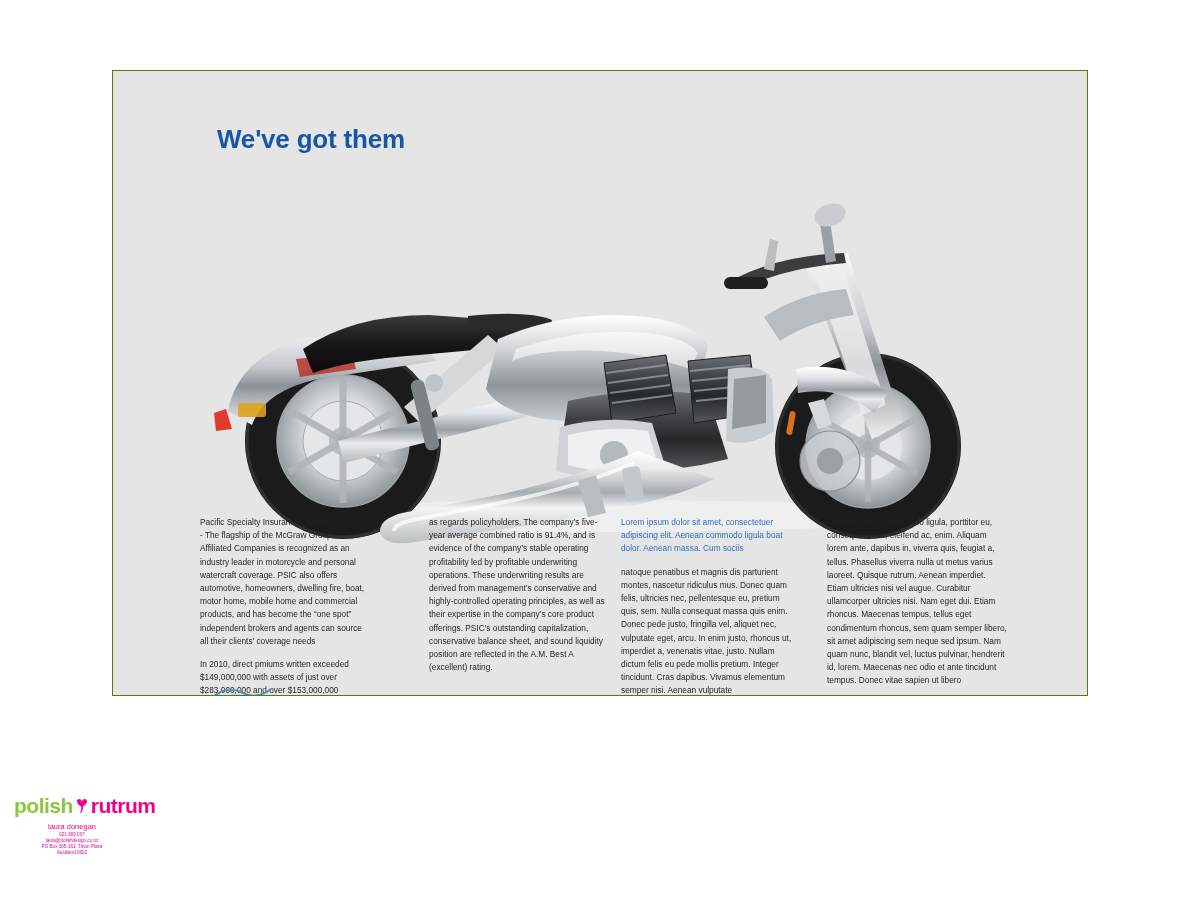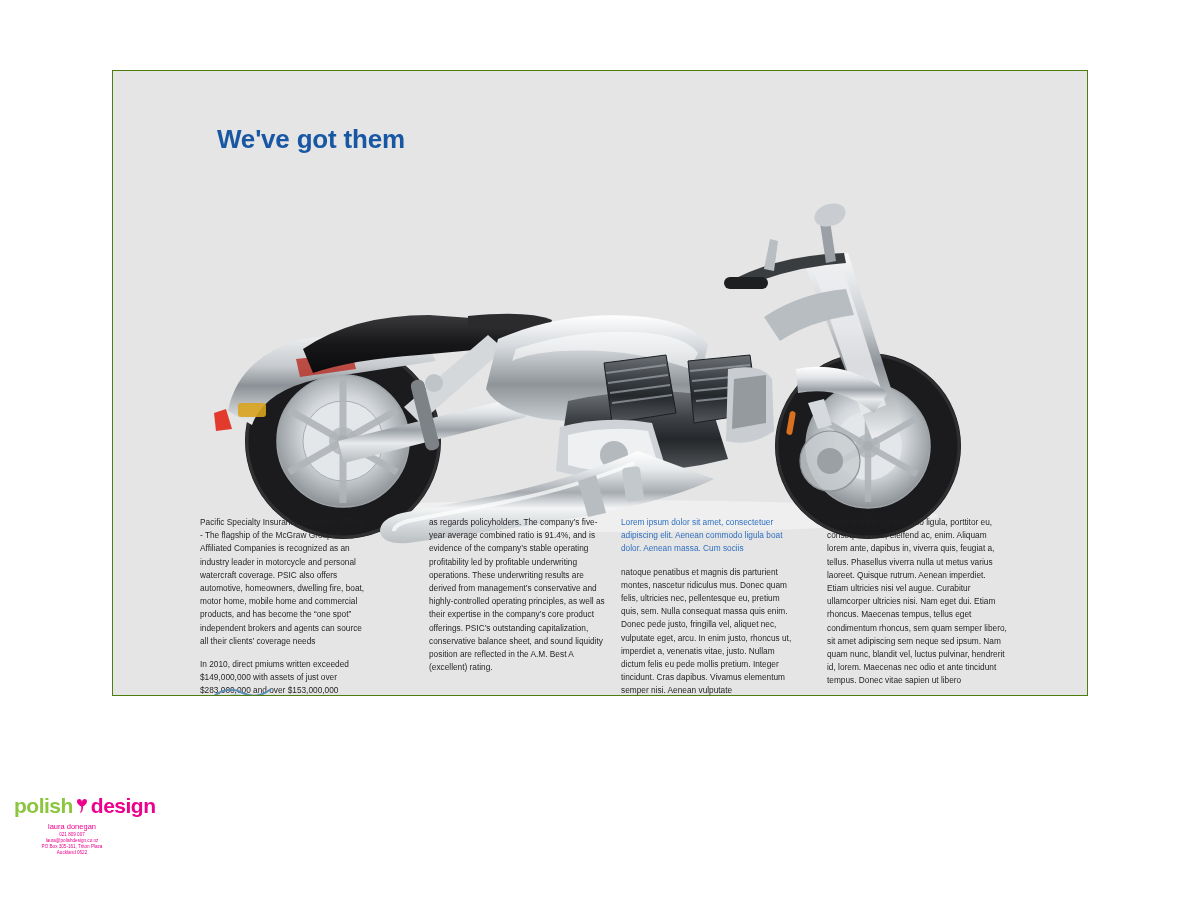--- a/index.html
+++ b/index.html
@@ -378,21 +378,21 @@
 
 <div class="credit">
   <div class="logo-row">
     <span class="polish">polish</span>
     <span class="heart">
       <svg viewBox="0 0 16 20" width="16" height="20">
         <path d="M8 7 C8 3.5 13 3 13 6.5 C13 9.5 8 12 8 12 C8 12 3 9.5 3 6.5 C3 3 8 3.5 8 7 Z" fill="#ec008c"></path>
         <path d="M7.4 11 q0.4 4 -1.6 7 q3 -0.6 3.4 -6.6 z" fill="#ec008c"></path>
       </svg>
     </span>
-    <span class="design">design</span>
+    <span class="design">rutrum</span>
   </div>
   <div class="name">laura donegan</div>
   <div class="contact">
     <div>021 809 007</div>
     <div>laura@polishdesign.co.nz</div>
     <div>PO Box 305-161, Triton Plaza</div>
     <div>Auckland 0622</div>
   </div>
 </div>
 

